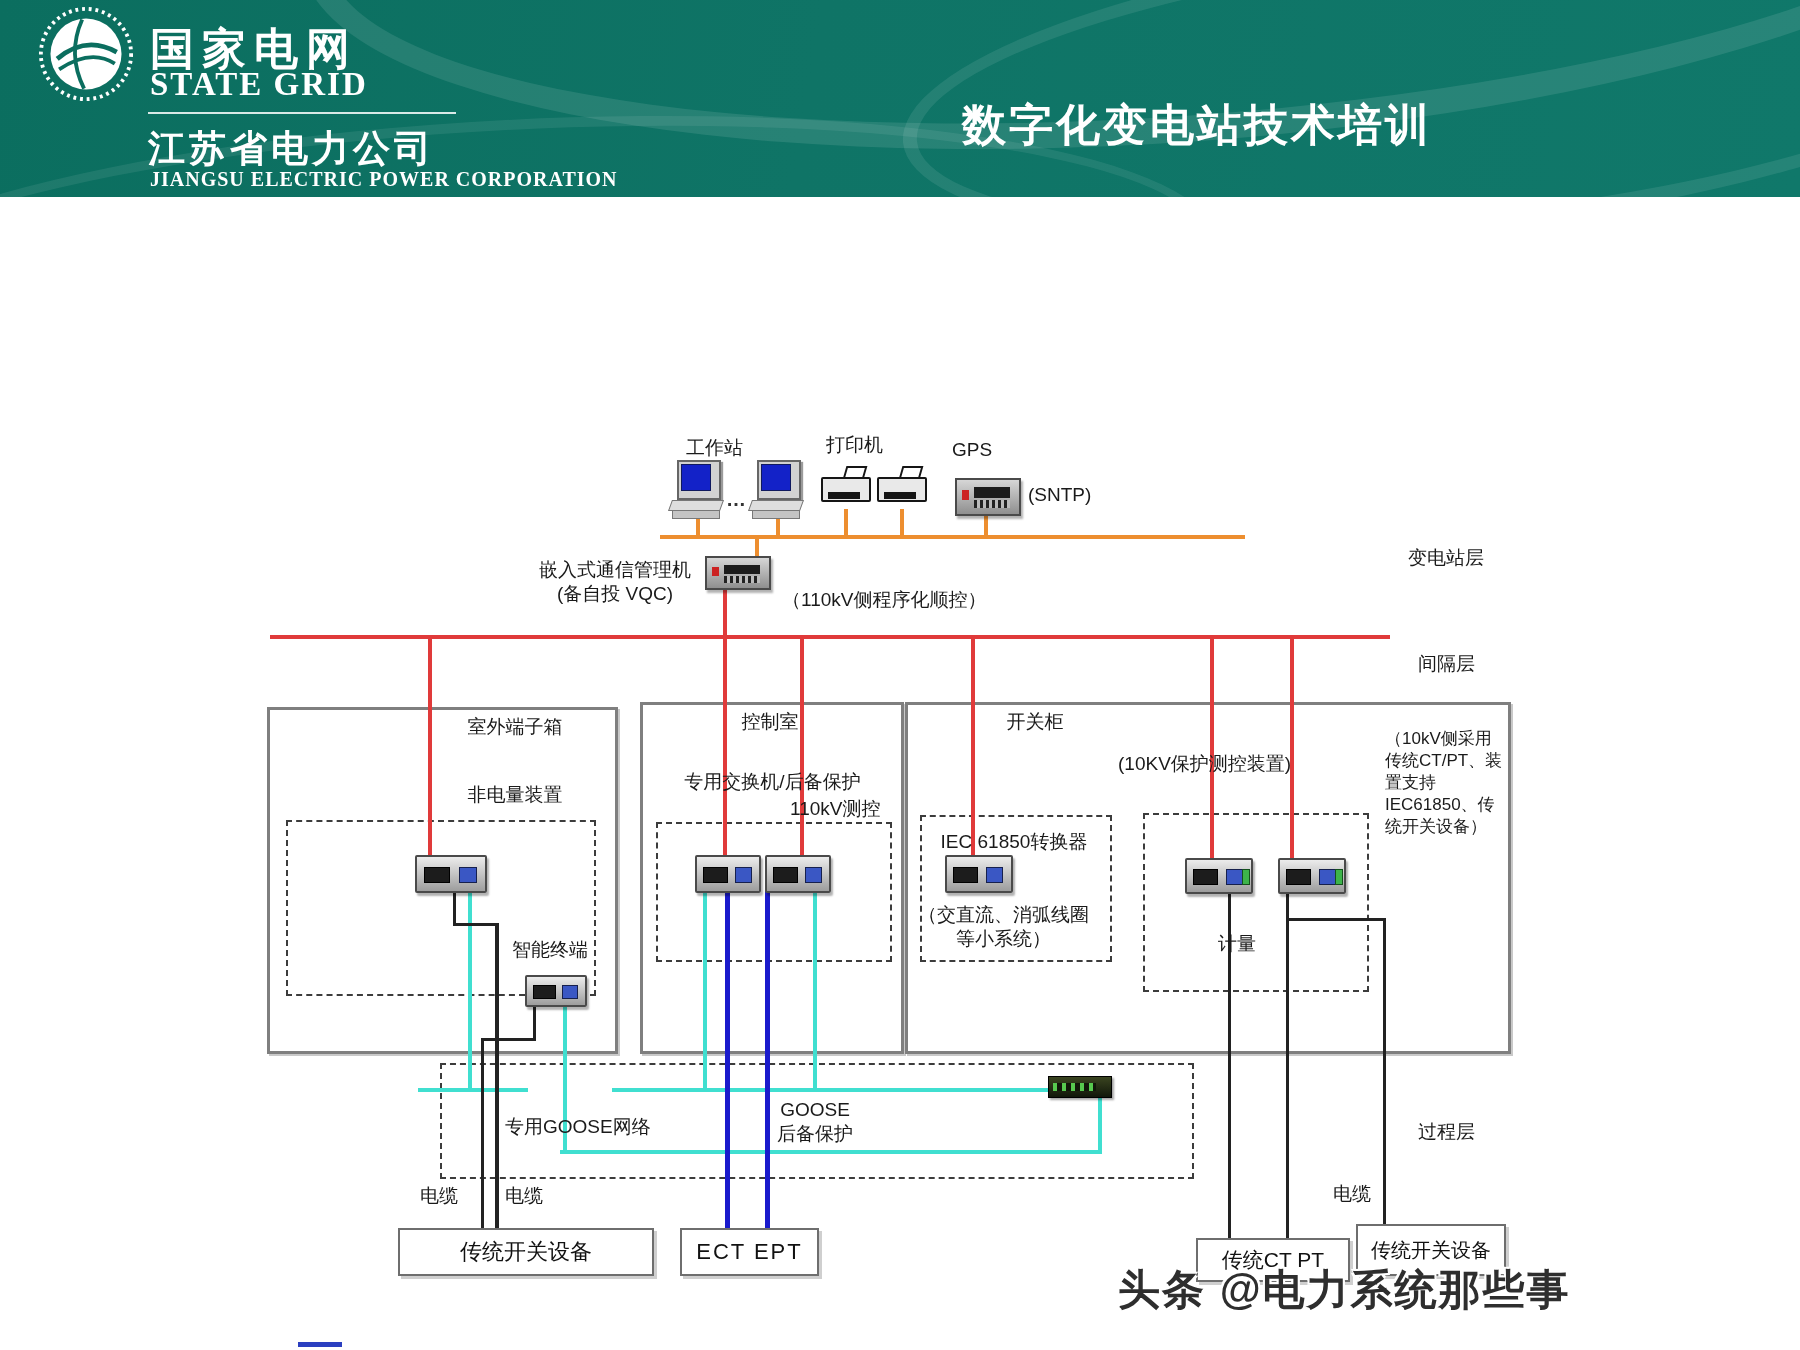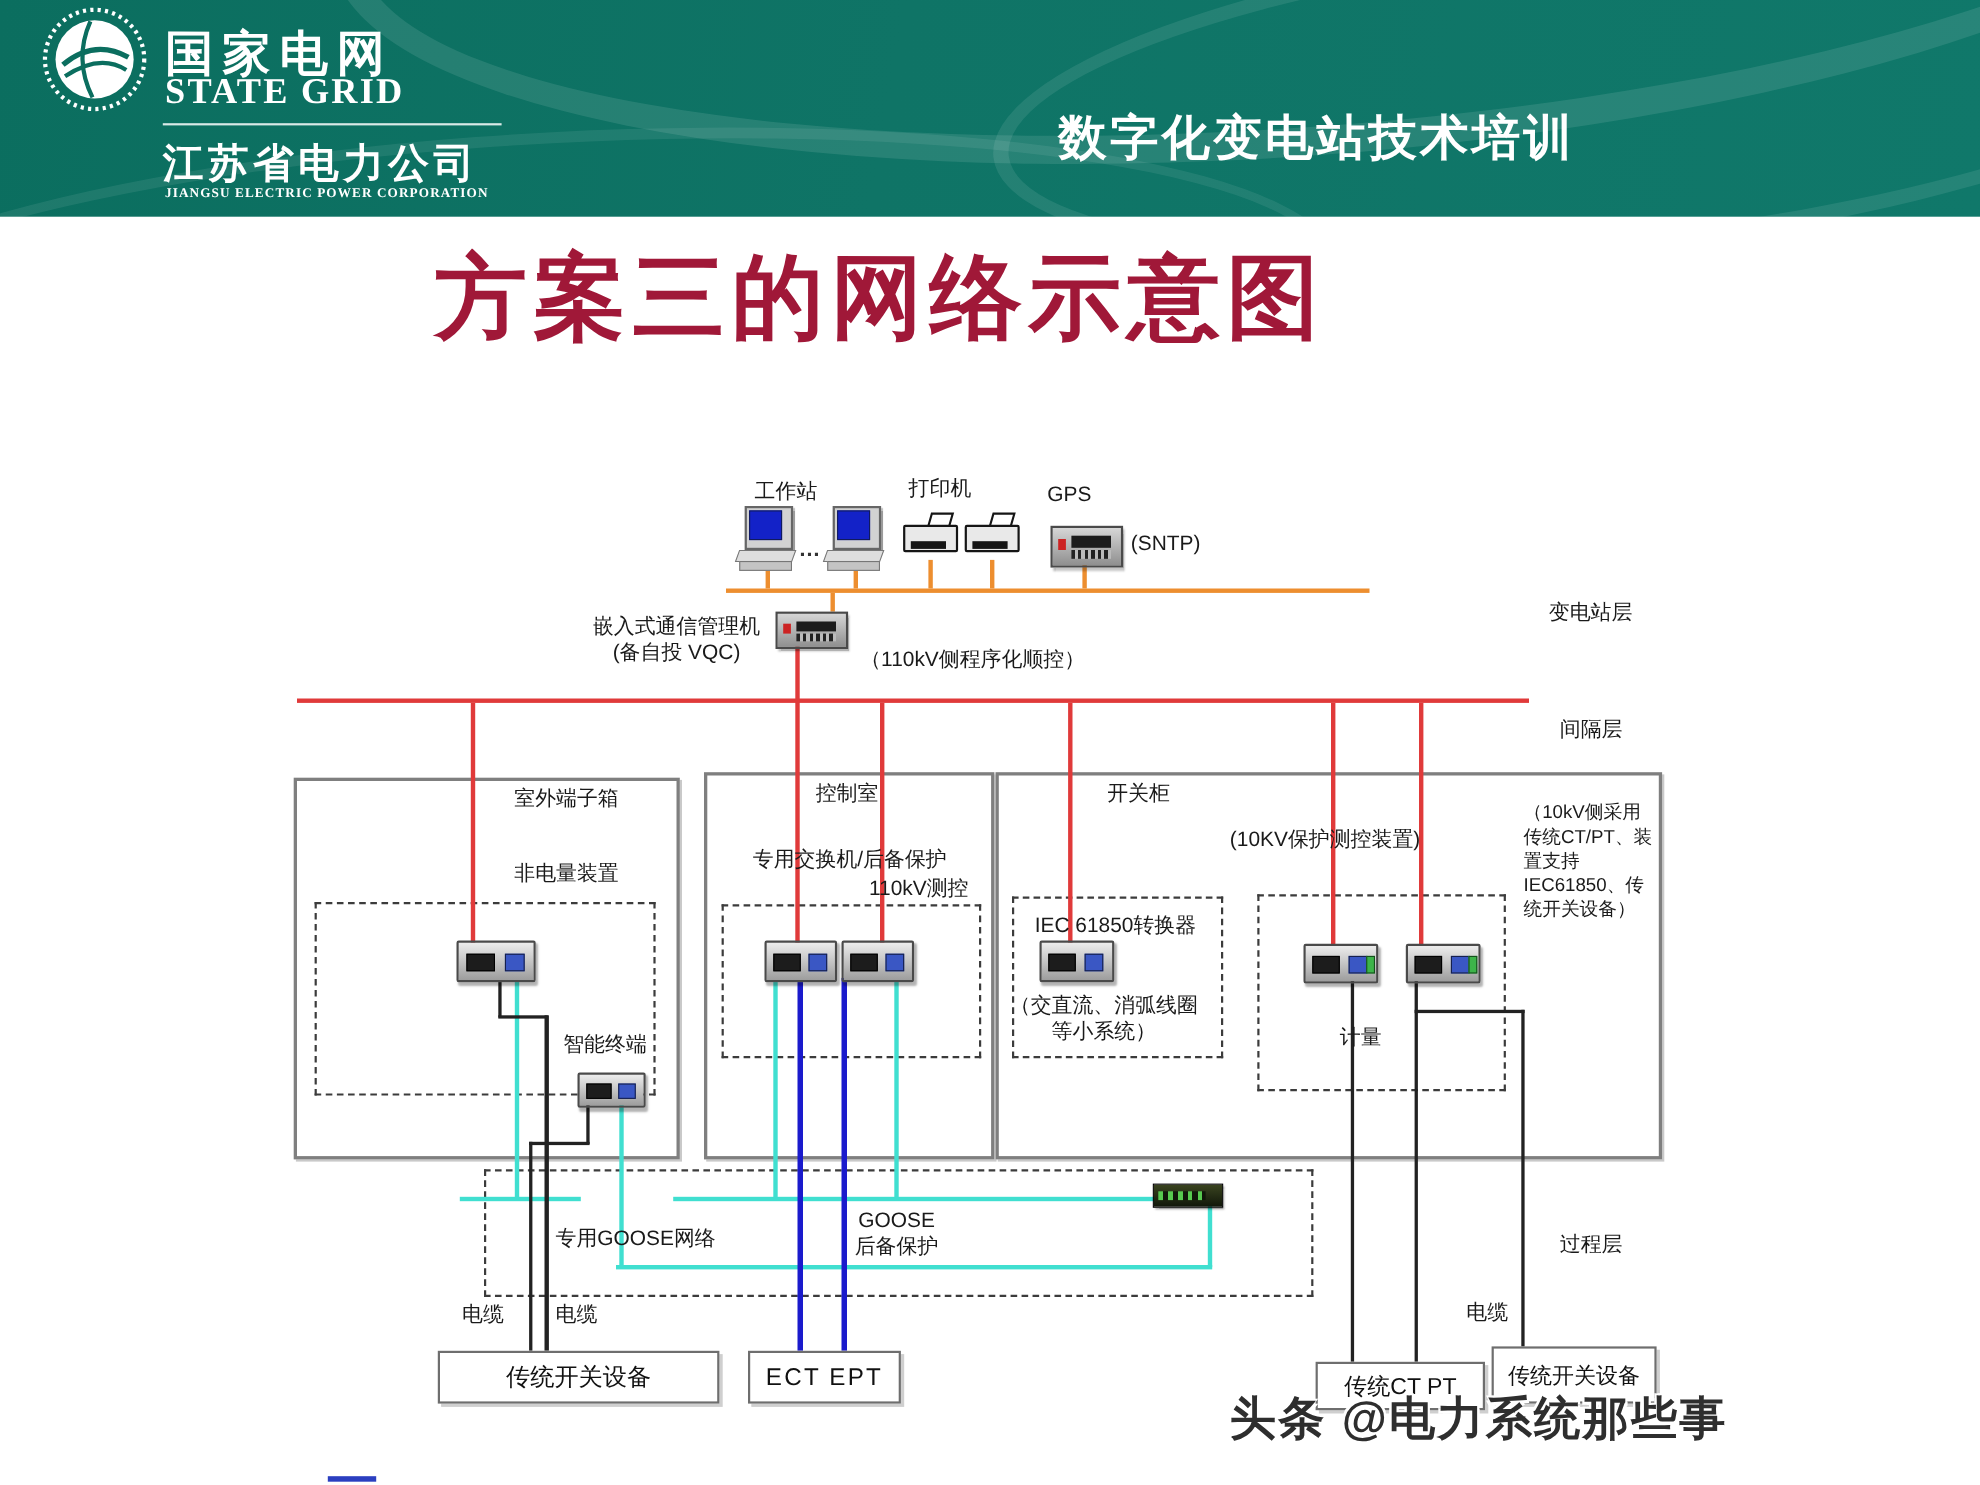--- a/index.html
+++ b/index.html
@@ -12,21 +12,21 @@
            border-radius:50%;transform:rotate(-4deg);}
   .swoosh2{position:absolute;left:-200px;top:120px;width:1400px;height:300px;border:10px solid rgba(255,255,255,.08);
            border-radius:50%;transform:rotate(-3deg);}
   .swoosh3{position:absolute;left:900px;top:-60px;width:1100px;height:260px;border:14px solid rgba(255,255,255,.09);
            border-radius:50%;transform:rotate(-6deg);}
   .brand-zh{position:absolute;left:150px;top:20px;font-size:44px;font-weight:bold;color:#fff;letter-spacing:8px;}
   .brand-en{position:absolute;left:150px;top:66px;font-size:33px;color:#fff;font-family:"Liberation Serif",serif;
             font-weight:bold;letter-spacing:2px;}
   .hdr-line{position:absolute;left:148px;top:112px;width:308px;height:2px;background:rgba(255,255,255,.85);}
   .org-zh{position:absolute;left:148px;top:124px;font-size:37px;font-weight:bold;color:#fff;letter-spacing:4px;}
-  .org-en{position:absolute;left:150px;top:168px;font-size:12px;color:#fff;font-family:"Liberation Serif",serif;
+  .org-en{position:absolute;left:150px;top:168px;font-size:20px;color:#fff;font-family:"Liberation Serif",serif;
           font-weight:bold;letter-spacing:1px;}
   .course{position:absolute;left:962px;top:96px;font-size:44px;color:#fff;font-weight:bold;letter-spacing:3px;}
   .logo{position:absolute;left:38px;top:6px;width:96px;height:96px;}
   
   .ptitle{position:absolute;left:300px;top:214px;width:1000px;text-align:center;font-size:84px;font-weight:bold;
           color:#a01838;font-family:"DejaVu Serif","Liberation Serif",serif;letter-spacing:6px;}
   
   .lbl{position:absolute;z-index:6;font-size:19px;color:#1a1a1a;line-height:1.25;}
   .ctr{text-align:center;}
   .gbox{position:absolute;z-index:1;border:3px solid #7f7f7f;background:#fff;box-shadow:2px 2px 0 #c9c9c9;}
@@ -89,21 +89,20 @@
       </svg>
     </div>
     <div class="brand-zh">国家电网</div>
     <div class="brand-en">STATE GRID</div>
     <div class="hdr-line"></div>
     <div class="org-zh">江苏省电力公司</div>
     <div class="org-en">JIANGSU ELECTRIC POWER CORPORATION</div>
     <div class="course">数字化变电站技术培训</div>
   </div>
 
-  <div class="ptitle">方案三的网络示意图</div>
 
   <div class="lbl" style="left:686px;top:436px;">工作站</div>
   <div class="lbl" style="left:826px;top:433px;">打印机</div>
   <div class="lbl" style="left:952px;top:438px;">GPS</div>
   <div class="lbl" style="left:1028px;top:483px;">(SNTP)</div>
 
   <div class="pc" style="left:670px;top:460px;">
     <div class="mon"></div>
     <div class="scrn"></div>
     <div class="base"></div>

